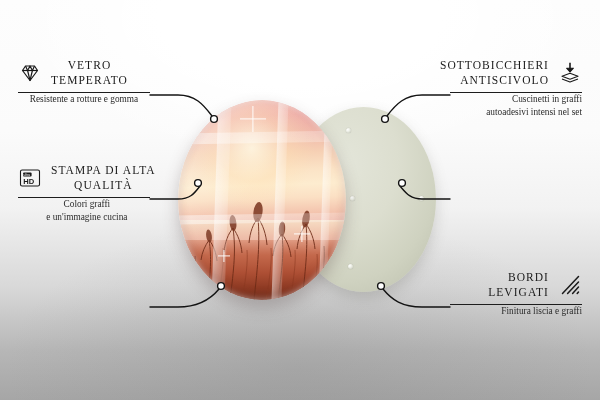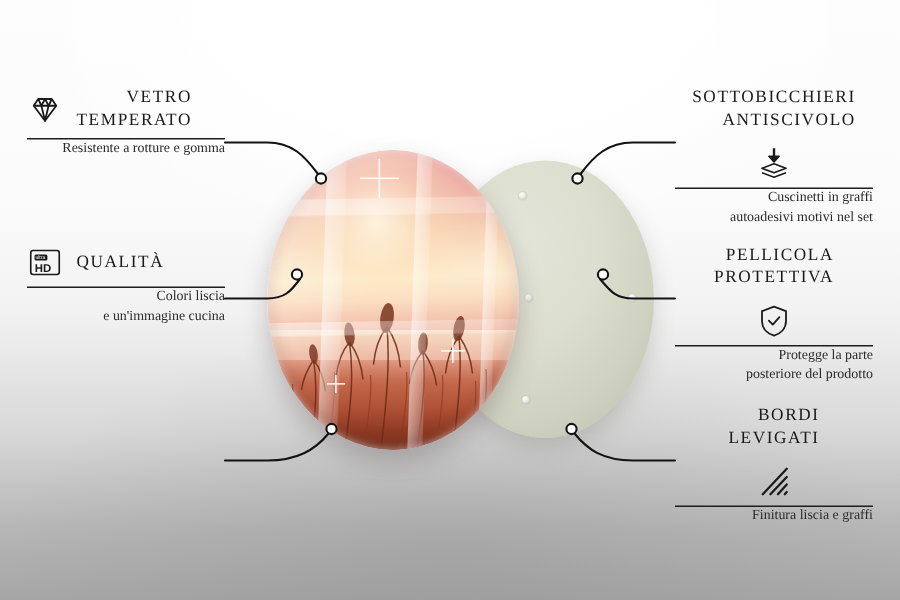--- a/index.html
+++ b/index.html
@@ -92,24 +92,24 @@
   .callout{position:absolute;}
   .ctitle{
     font-size:11.5px;letter-spacing:1.05px;color:#1a1a1a;
     line-height:15px;text-transform:uppercase;white-space:nowrap;
   }
   .rule{height:1.4px;background:#1d1d1d;}
   .csub{
     font-family:"Liberation Serif", serif;
     font-size:9.3px;color:#2a2a2a;line-height:12.5px;white-space:nowrap;
   }
-  .left .ctitle,.left .csub{text-align:right;}
+  .left .ctitle,.left .csub{text-align:center;}
   .right .ctitle,.right .csub{text-align:right;}
   .head{display:flex;align-items:center;gap:9px;}
-  .right .head{justify-content:flex-end;flex-direction:column;}
+  .right .head{justify-content:flex-end;}
   .ico{width:24px;height:24px;flex:0 0 24px;color:#1a1a1a;}
   .ico svg{display:block;width:24px;height:24px;}
 
   .c-vetro{left:18px;top:58px;}
   .c-vetro .rule{width:132px;margin-top:4px;}
   .c-stampa{left:18px;top:163px;}
   .c-stampa .rule{width:132px;margin-top:4px;}
   .c-motivo{left:18px;top:270px;}
   .c-motivo .rule{width:132px;margin-top:4px;}
 
@@ -236,26 +236,27 @@
     <div class="head">
       <span class="ico">
         <svg viewBox="0 0 24 24" fill="none" stroke="currentColor" stroke-width="1.1">
           <rect x="2.5" y="4" width="19" height="16" rx="1.6"></rect>
           <rect x="5" y="6.6" width="8.6" height="4" rx="1" fill="currentColor" stroke="none"></rect>
           <text x="5.6" y="9.9" font-family="Liberation Sans, sans-serif" font-size="3.4" fill="#ffffff" stroke="none">ultra</text>
           <text x="5.2" y="18" font-family="Liberation Sans, sans-serif" font-size="7.6" font-weight="bold" fill="currentColor" stroke="none">HD</text>
         </svg>
       </span>
       <div class="ctitle">
+        <div>STAMPA DI ALTA</div>
         <div>QUALITÀ</div>
       </div>
     </div>
     <div class="rule"></div>
     <div class="csub">
-      <div>Colori liscia</div>
+      <div>Colori graffi</div>
       <div>e un'immagine cucina</div>
     </div>
   </div>
 
 
   <div class="callout right c-sotto">
     <div class="head">
       <div class="ctitle">
         <div>SOTTOBICCHIERI</div>
         <div>ANTISCIVOLO</div>
@@ -265,43 +266,24 @@
           <path d="M12 1.8 V8.4" stroke-width="1.6"></path>
           <path d="M8.6 7.2 L12 11 L15.4 7.2 Z" fill="currentColor"></path>
           <path d="M12 12.2 L20 15.2 L12 18.2 L4 15.2 Z"></path>
           <path d="M4 18.1 L12 21.1 L20 18.1"></path>
         </svg>
       </span>
     </div>
     <div class="rule"></div>
     <div class="csub">
       <div>Cuscinetti in graffi</div>
-      <div>autoadesivi motivi nel set</div>
-    </div>
-  </div>
-
-  <div class="callout right c-pelli">
-    <div class="head">
-      <div class="ctitle">
-        <div>PELLICOLA</div>
-        <div>PROTETTIVA</div>
-      </div>
-      <span class="ico">
-        <svg viewBox="0 0 24 24" fill="none" stroke="currentColor" stroke-width="1.2" stroke-linejoin="round" stroke-linecap="round">
-          <path d="M12 2.4 L20 5.4 V12 C20 17 16.4 20.4 12 21.8 C7.6 20.4 4 17 4 12 V5.4 Z"></path>
-          <path d="M8.6 11.8 L11.2 14.4 L15.6 9.4"></path>
-        </svg>
-      </span>
-    </div>
-    <div class="rule"></div>
-    <div class="csub">
-      <div>Protegge la parte</div>
-      <div>posteriore del prodotto</div>
-    </div>
-  </div>
+      <div>autoadesivi intensi nel set</div>
+    </div>
+  </div>
+
 
   <div class="callout right c-bordi">
     <div class="head">
       <div class="ctitle">
         <div>BORDI</div>
         <div>LEVIGATI</div>
       </div>
       <span class="ico">
         <svg viewBox="0 0 24 24" fill="none" stroke="currentColor" stroke-width="1.5" stroke-linecap="round">
           <path d="M20.5 3.5 L4.5 20.5"></path>

